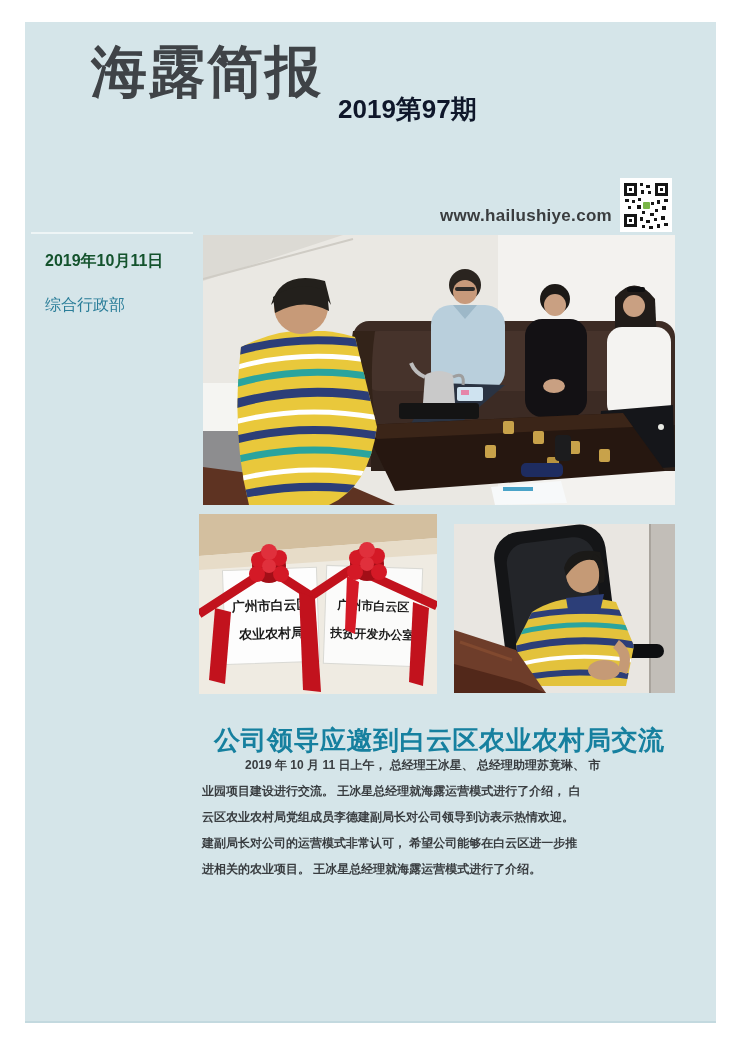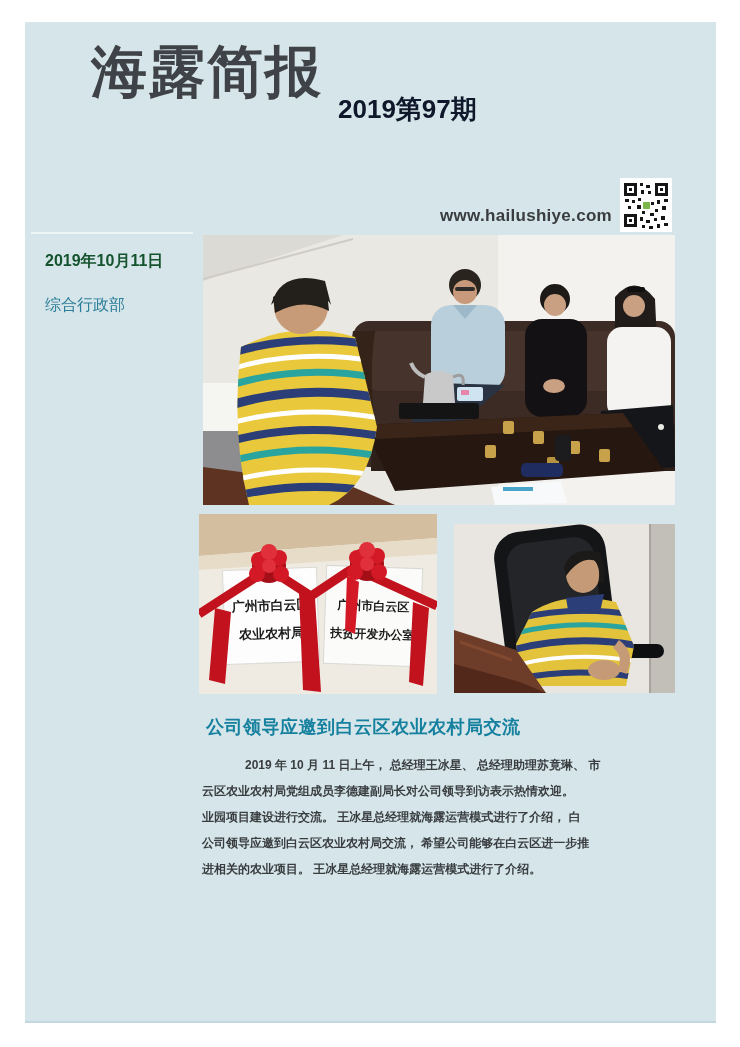--- a/index.html
+++ b/index.html
@@ -13,21 +13,21 @@
   .website{position:absolute;left:430px;top:206px;width:182px;text-align:right;font-size:17px;
            font-weight:700;color:#3a3d3f;letter-spacing:.3px;}
   .qr{position:absolute;left:620px;top:178px;width:52px;height:54px;}
   .sidebar-line{position:absolute;left:31px;top:232px;width:162px;height:2px;background:#eef5f6;}
   .s-date{position:absolute;left:45px;top:251px;font-size:16px;font-weight:700;color:#14532d;}
   .s-dept{position:absolute;left:45px;top:283px;font-size:16px;font-weight:400;color:#2b7e99;margin-top:12px;}
   .photo{position:absolute;display:block;}
   #photo1{left:203px;top:235px;}
   #photo2{left:199px;top:514px;}
   #photo3{left:454px;top:524px;}
-  .headline{position:absolute;left:202px;top:711px;margin:4px;font-size:18px;font-weight:800;
+  .headline{position:absolute;left:202px;top:711px;margin:12px;font-size:26px;font-weight:800;
             color:#16809f;letter-spacing:.5px;}
   .para{position:absolute;left:202px;top:752px;width:494px;font-size:12px;line-height:26px;
         font-weight:600;color:#393d40;}
   .para .ln{white-space:pre;}
   .para .ln.indent{padding-left:43px;}
   .plaque-text{font-family:"Liberation Sans","DejaVu Sans",sans-serif;font-weight:700;fill:#1b1b1b;}
 </style>
 </head>
 <body>
 
@@ -247,19 +247,19 @@
 
     <polygon points="0,106 62,126 92,169 0,169" fill="#6e3d2a"></polygon>
     <polygon points="0,140 66,158 92,169 0,169" fill="#52281a"></polygon>
     <line x1="6" y1="118" x2="58" y2="136" stroke="#81492f" stroke-width="3"></line>
   </svg>
 
   <h2 class="headline">公司领导应邀到白云区农业农村局交流</h2>
 
   <div class="para">
     <div class="ln indent">2019 年 10 月 11 日上午， 总经理王冰星、 总经理助理苏竟琳、 市</div>
+    <div class="ln">业园项目建设进行交流。 王冰星总经理就海露运营模式进行了介绍， 白</div>
     <div class="ln">云区农业农村局党组成员李德建副局长对公司领导到访表示热情欢迎。</div>
-    <div class="ln">业园项目建设进行交流。 王冰星总经理就海露运营模式进行了介绍， 白</div>
-    <div class="ln">公司领导应邀到白云区农业农村局交流， 希望公司能够在白云区进一步推</div>
+    <div class="ln">建副局长对公司的运营模式非常认可， 希望公司能够在白云区进一步推</div>
     <div class="ln">进相关的农业项目。 王冰星总经理就海露运营模式进行了介绍。</div>
   </div>
 
 </div>
 
 </body></html>

